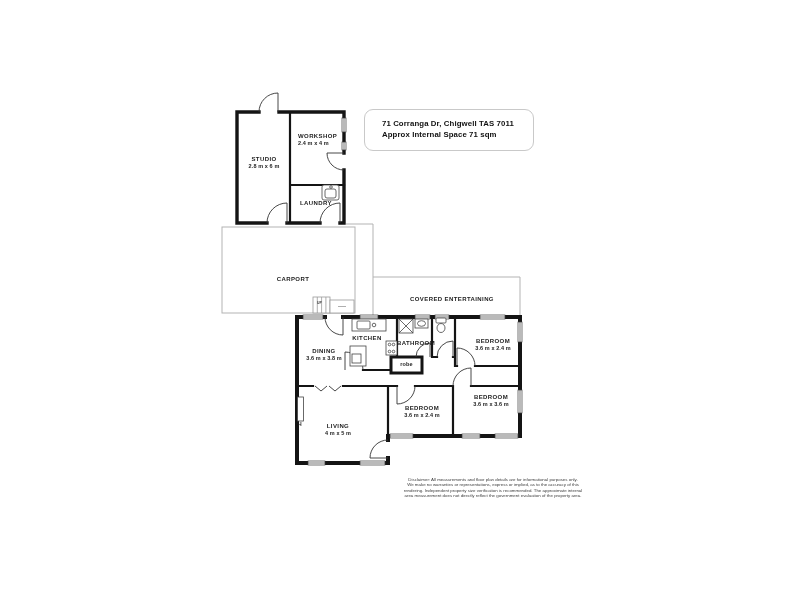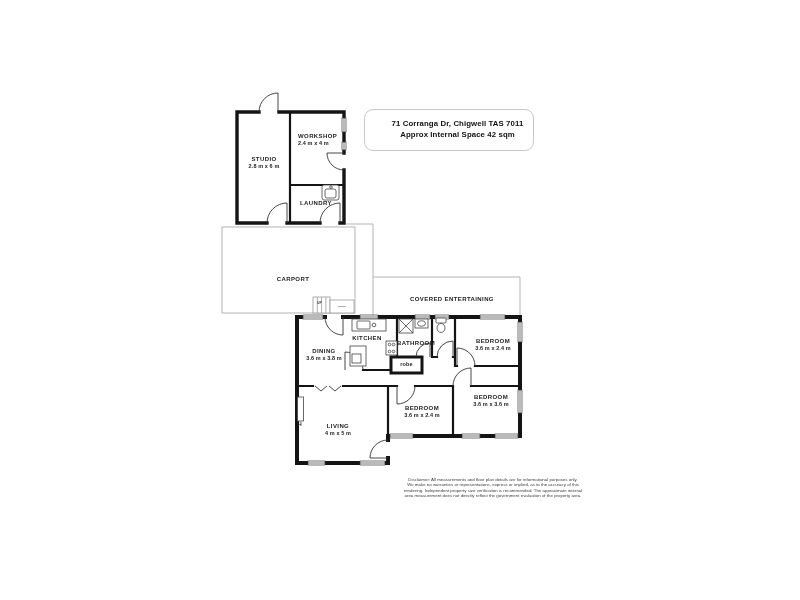--- a/index.html
+++ b/index.html
@@ -21,21 +21,21 @@
   .room-label{position:absolute;transform:translateX(-50%);text-align:center;color:#1c1c1c;
               font-weight:bold;white-space:nowrap;line-height:7px;}
   .room-name{font-size:6px;letter-spacing:0.4px;}
   .room-dims{font-size:5.5px;letter-spacing:0.1px;}
   .left-align{transform:none;text-align:left;}
   .mini-label{position:absolute;font-weight:bold;color:#1c1c1c;white-space:nowrap;}
   .heater-label{left:298px;top:421px;font-size:5px;}
   .up-label{left:317px;top:301px;font-size:3.4px;color:#333;}
   .title-box{position:absolute;left:364px;top:109px;width:170px;height:42px;
              border:1px solid #c9c9c9;border-radius:9px;box-sizing:border-box;
-             padding:8px 0 0 17px;background:#fff;text-align:center;}
+             padding:8px 0 0 17px;background:#fff;}
   .title-line{font-size:7.8px;font-weight:bold;color:#111;line-height:11px;letter-spacing:0.1px;}
   .disclaimer{position:absolute;left:380px;top:477px;width:226px;text-align:center;
               color:#3d3d3d;font-size:4.4px;line-height:5.3px;}
 </style>
 </head>
 <body>
 
 <div class="canvas">
 
   <svg class="plan-svg" width="800" height="600" viewBox="0 0 800 600">
@@ -164,21 +164,21 @@
         <circle class="fixl" cx="331" cy="187" r="1.3"></circle>
       </g>
       <g>
         <rect class="fix" x="297.5" y="397" width="6" height="24"></rect>
       </g>
     </g>
   </svg>
 
   <div class="title-box">
     <div class="title-line">71 Corranga Dr, Chigwell TAS 7011</div>
-    <div class="title-line">Approx Internal Space 42 sqm</div>
+    <div class="title-line">Approx Internal Space 71 sqm</div>
   </div>
 
   <div class="room-label" style="left:264px;top:156px;">
     <div class="room-name">STUDIO</div>
     <div class="room-dims">2.8 m x 6 m</div>
   </div>
   <div class="room-label left-align" style="left:298px;top:133px;">
     <div class="room-name">WORKSHOP</div>
     <div class="room-dims">2.4 m x 4 m</div>
   </div>

